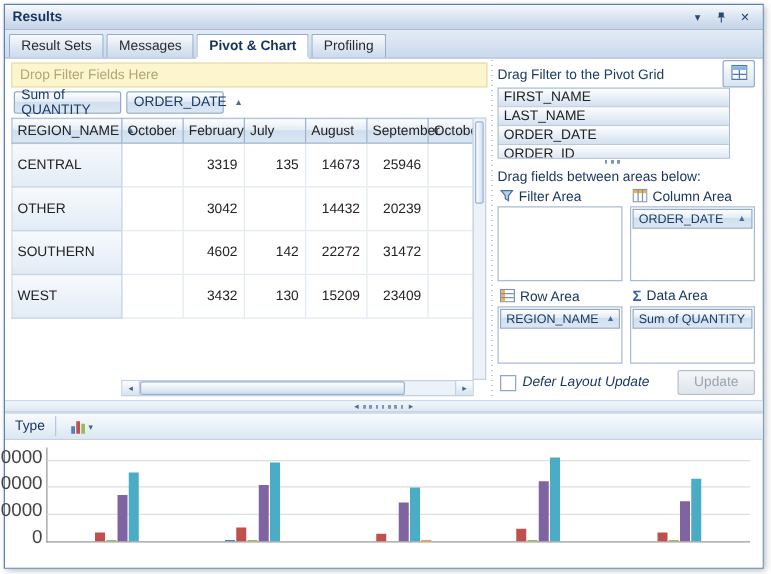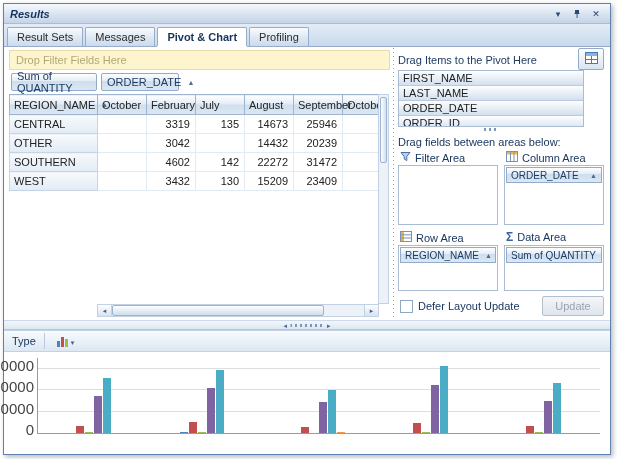--- a/index.html
+++ b/index.html
@@ -5,21 +5,21 @@
   html,body{margin:0;padding:0;}
   body{width:617px;height:459px;position:relative;background:#fff;overflow:hidden;
        font-family:"Liberation Sans", sans-serif;}
   .window{position:absolute;left:3px;top:3px;width:606px;height:450px;
           border:1px solid #5f81ab;background:#fff;
           box-shadow:2px 2px 5px rgba(90,100,120,.45);}
   
   .titlebar{position:absolute;left:0;top:0;right:0;height:20px;
             background:linear-gradient(#f5f9fd,#d8e3f0 55%,#c4d4e8);
             border-bottom:1px solid #a9bcd4;display:flex;align-items:center;padding:0 6px;box-sizing:border-box;}
-  .titlebar .title{font-weight:bold;font-size:11px;color:#15335c;flex:1;font-style:italic;}
+  .titlebar .title{font-weight:bold;font-size:11px;color:#15335c;flex:1;}
   .tbi{width:16px;height:14px;display:flex;align-items:center;justify-content:center;
        font-size:9px;color:#2b4a70;margin-left:3px;cursor:default;}
   
   .tabstrip{position:absolute;left:0;top:20px;right:0;height:23px;
             background:linear-gradient(#e3ecf6,#c9d9ec);border-bottom:1px solid #96acc9;
             display:flex;align-items:flex-end;padding-left:3px;box-sizing:border-box;}
   .tab{font-size:11px;color:#2b2b2b;padding:3px 9px;margin-right:2px;
        border:1px solid #96acc9;border-bottom:none;border-radius:2px 2px 0 0;
        background:linear-gradient(#f8fbfe,#dbe6f2 60%,#cbdaec);position:relative;z-index:1;}
   .tab.active{background:#fff;color:#15335c;font-weight:bold;box-shadow:0 2px 0 #fff;}
@@ -31,21 +31,21 @@
   .pivot-btn{position:absolute;height:18px;box-sizing:border-box;border:1px solid #93abc9;border-radius:2px;
              background:linear-gradient(#fefeff,#e3ecf6 45%,#cfdeee 46%,#dce7f3);
              font-size:11px;color:#1c3c64;display:flex;align-items:center;justify-content:space-between;
              padding:0 5px;}
   .arr{font-size:7px;color:#4a6b96;margin-left:6px;}
   .grid-clip{position:absolute;left:5px;top:90px;width:370px;height:210px;overflow:hidden;}
   table.pivot{border-collapse:collapse;table-layout:fixed;width:382px;font-size:11px;color:#222;}
   table.pivot th{height:20px;box-sizing:border-box;border:1px solid #9db3cf;font-weight:normal;
                  text-align:left;padding:0 4px;
                  background:linear-gradient(#fefeff,#e3ecf6 45%,#cfdeee 46%,#dce7f3);}
-  table.pivot td{height:19px;box-sizing:border-box;margin-left:28px;}
+  table.pivot td{height:35px;box-sizing:border-box;margin-left:28px;}
   td.rl{background:linear-gradient(#f7fafd,#e2ebf5);border:1px solid #c6d4e4;padding:0 4px;}
   td.num{text-align:right;padding:0 5px;border-right:1px solid #e2eaf3;border-bottom:1px solid #e2eaf3;background:#fff;}
   .hflex{display:flex;align-items:center;justify-content:space-between;}
   
   .hscroll{position:absolute;left:93px;top:300px;width:282px;height:13px;box-sizing:border-box;
            background:#edf2f8;border:1px solid #c2d2e4;display:flex;}
   .sb-btn{width:13px;display:flex;align-items:center;justify-content:center;font-size:7px;color:#44618a;
           background:linear-gradient(#fdfeff,#d7e3f0);}
   .sb-btn.l{border-right:1px solid #c2d2e4;}
   .sb-btn.r{border-left:1px solid #c2d2e4;margin-left:auto;}
@@ -76,21 +76,21 @@
   .list-grip i{width:14px;height:3px;background-image:repeating-linear-gradient(to right,#7b97b8 0 2px,transparent 2px 5px);}
   .areas-caption{position:absolute;left:2px;top:88px;color:#15335c;}
   .ahead{position:absolute;display:flex;align-items:center;gap:4px;color:#15335c;}
   .abox{position:absolute;width:100px;box-sizing:border-box;border:1px solid #a9bcd2;background:#fff;}
   .pill{margin:1px;height:16px;box-sizing:border-box;border:1px solid #93abc9;
         background:linear-gradient(#fefeff,#e3ecf6 45%,#cfdeee 46%,#dce7f3);
         display:flex;align-items:center;justify-content:space-between;padding:0 4px;font-size:10px;color:#1c3c64;}
   .sigma{font-weight:bold;color:#3565a0;font-size:12px;line-height:11px;}
   .cbox{position:absolute;left:4px;top:252px;width:13px;height:13px;box-sizing:border-box;
         background:#fff;border:1px solid #8fa8c6;}
-  .cb-label{position:absolute;left:22px;top:252px;line-height:13px;color:#15335c;}
+  .cb-label{position:absolute;left:22px;top:252px;line-height:13px;color:#15335c;font-style:italic;}
   .update-btn{position:absolute;right:2px;top:248px;width:62px;height:20px;font-size:11px;
               font-family:"Liberation Sans", sans-serif;color:#9aa4b0;
               background:linear-gradient(#f4f6f9,#dfe5ec);border:1px solid #b4bfca;border-radius:2px;}
   
   .chart-toolbar{position:absolute;left:0;right:0;top:326px;height:22px;box-sizing:border-box;
                  background:linear-gradient(#f8fbfe,#dce7f2);border-top:1px solid #c4d3e3;border-bottom:1px solid #c4d3e3;
                  display:flex;align-items:center;padding-left:8px;gap:6px;font-size:11px;color:#15335c;}
   .combo{display:flex;width:94px;height:17px;box-sizing:border-box;background:#fff;border:1px solid #8fa8c6;align-items:stretch;}
   .combo-val{flex:1;padding-left:4px;line-height:15px;color:#222;}
   .combo-btn{width:14px;background:linear-gradient(#fdfeff,#cfdeee);border-left:1px solid #8fa8c6;
@@ -219,21 +219,21 @@
     <div class="sb-btn r">▸</div>
   </div>
 
   <div class="vscroll">
     <div class="vthumb"></div>
   </div>
 
   <div class="vsplit"></div>
 
   <div class="panel">
-    <span class="panel-title">Drag Items to the Pivot Here</span>
+    <span class="panel-title">Drag Filter to the Pivot Grid</span>
     <div class="chooser-btn">
       <span>
         <svg width="13" height="12" viewBox="0 0 13 12">
             <rect x="0.5" y="0.5" width="12" height="11" fill="#fff" stroke="#4a7ab5"></rect>
             <rect x="1" y="1" width="11" height="3" fill="#8ab4de"></rect>
             <line x1="6.5" y1="4" x2="6.5" y2="11" stroke="#4a7ab5"></line>
             <line x1="1" y1="7.5" x2="12" y2="7.5" stroke="#4a7ab5"></line>
           </svg>
       </span>
     </div>

